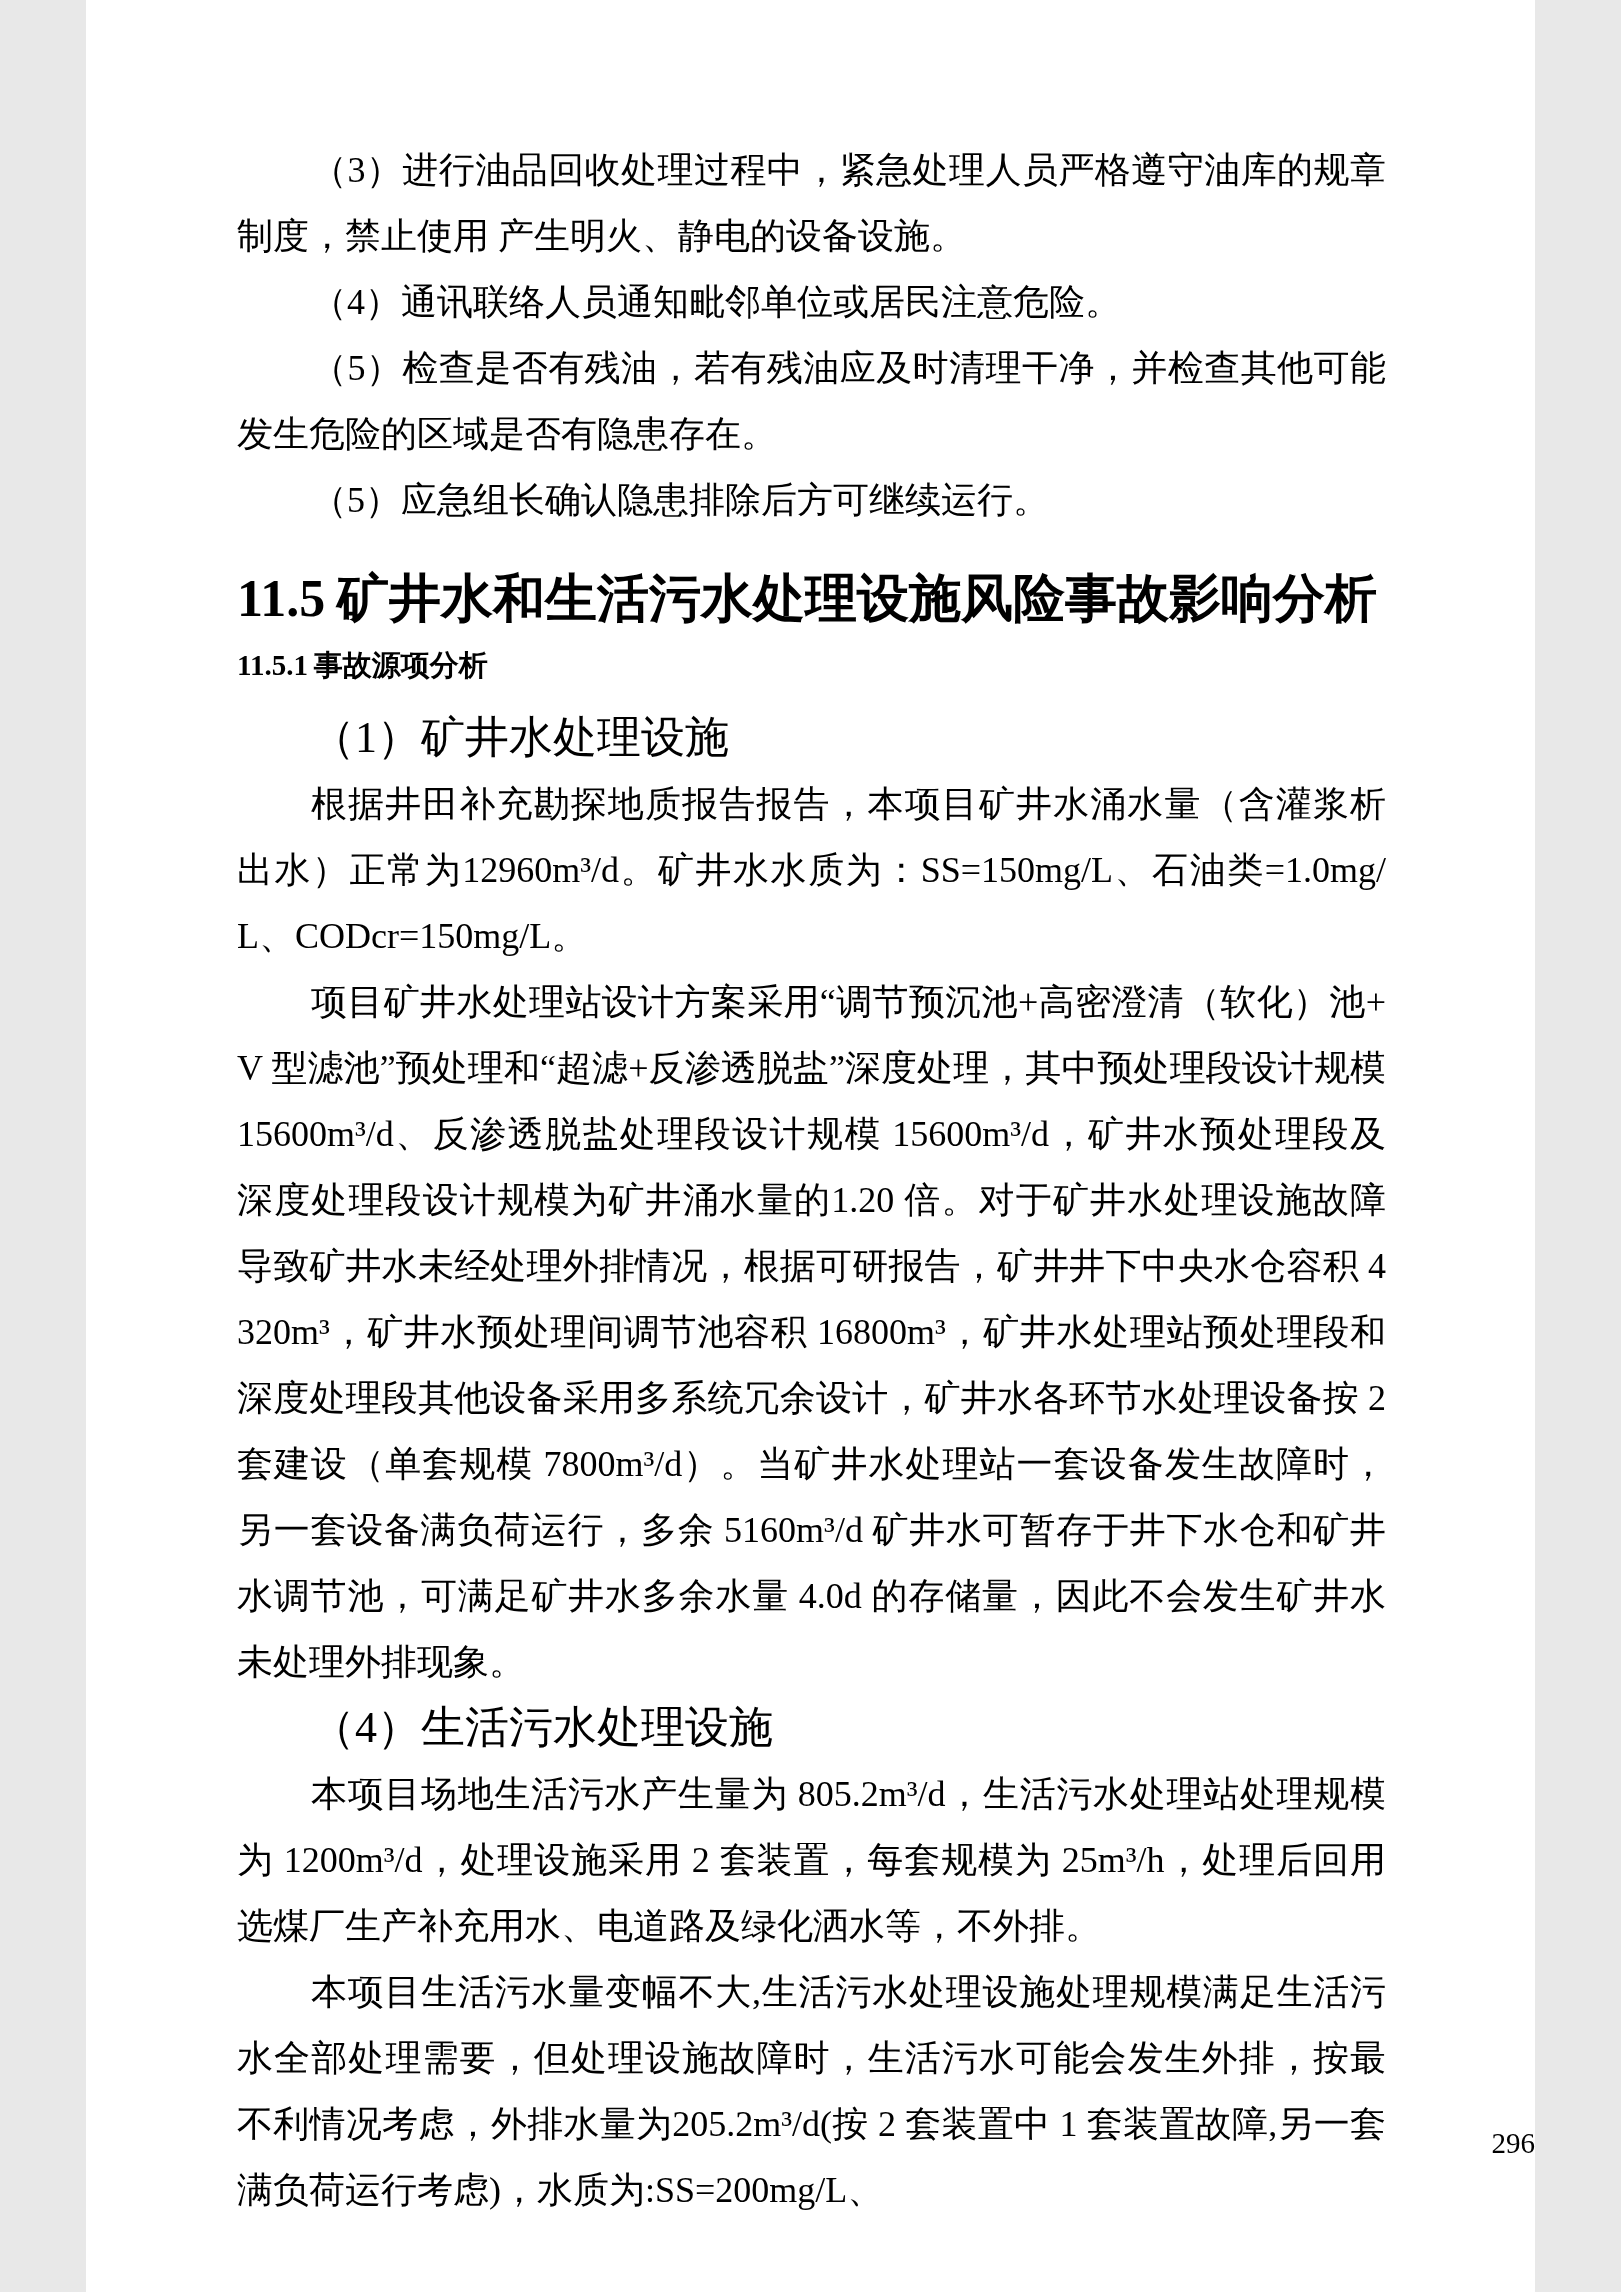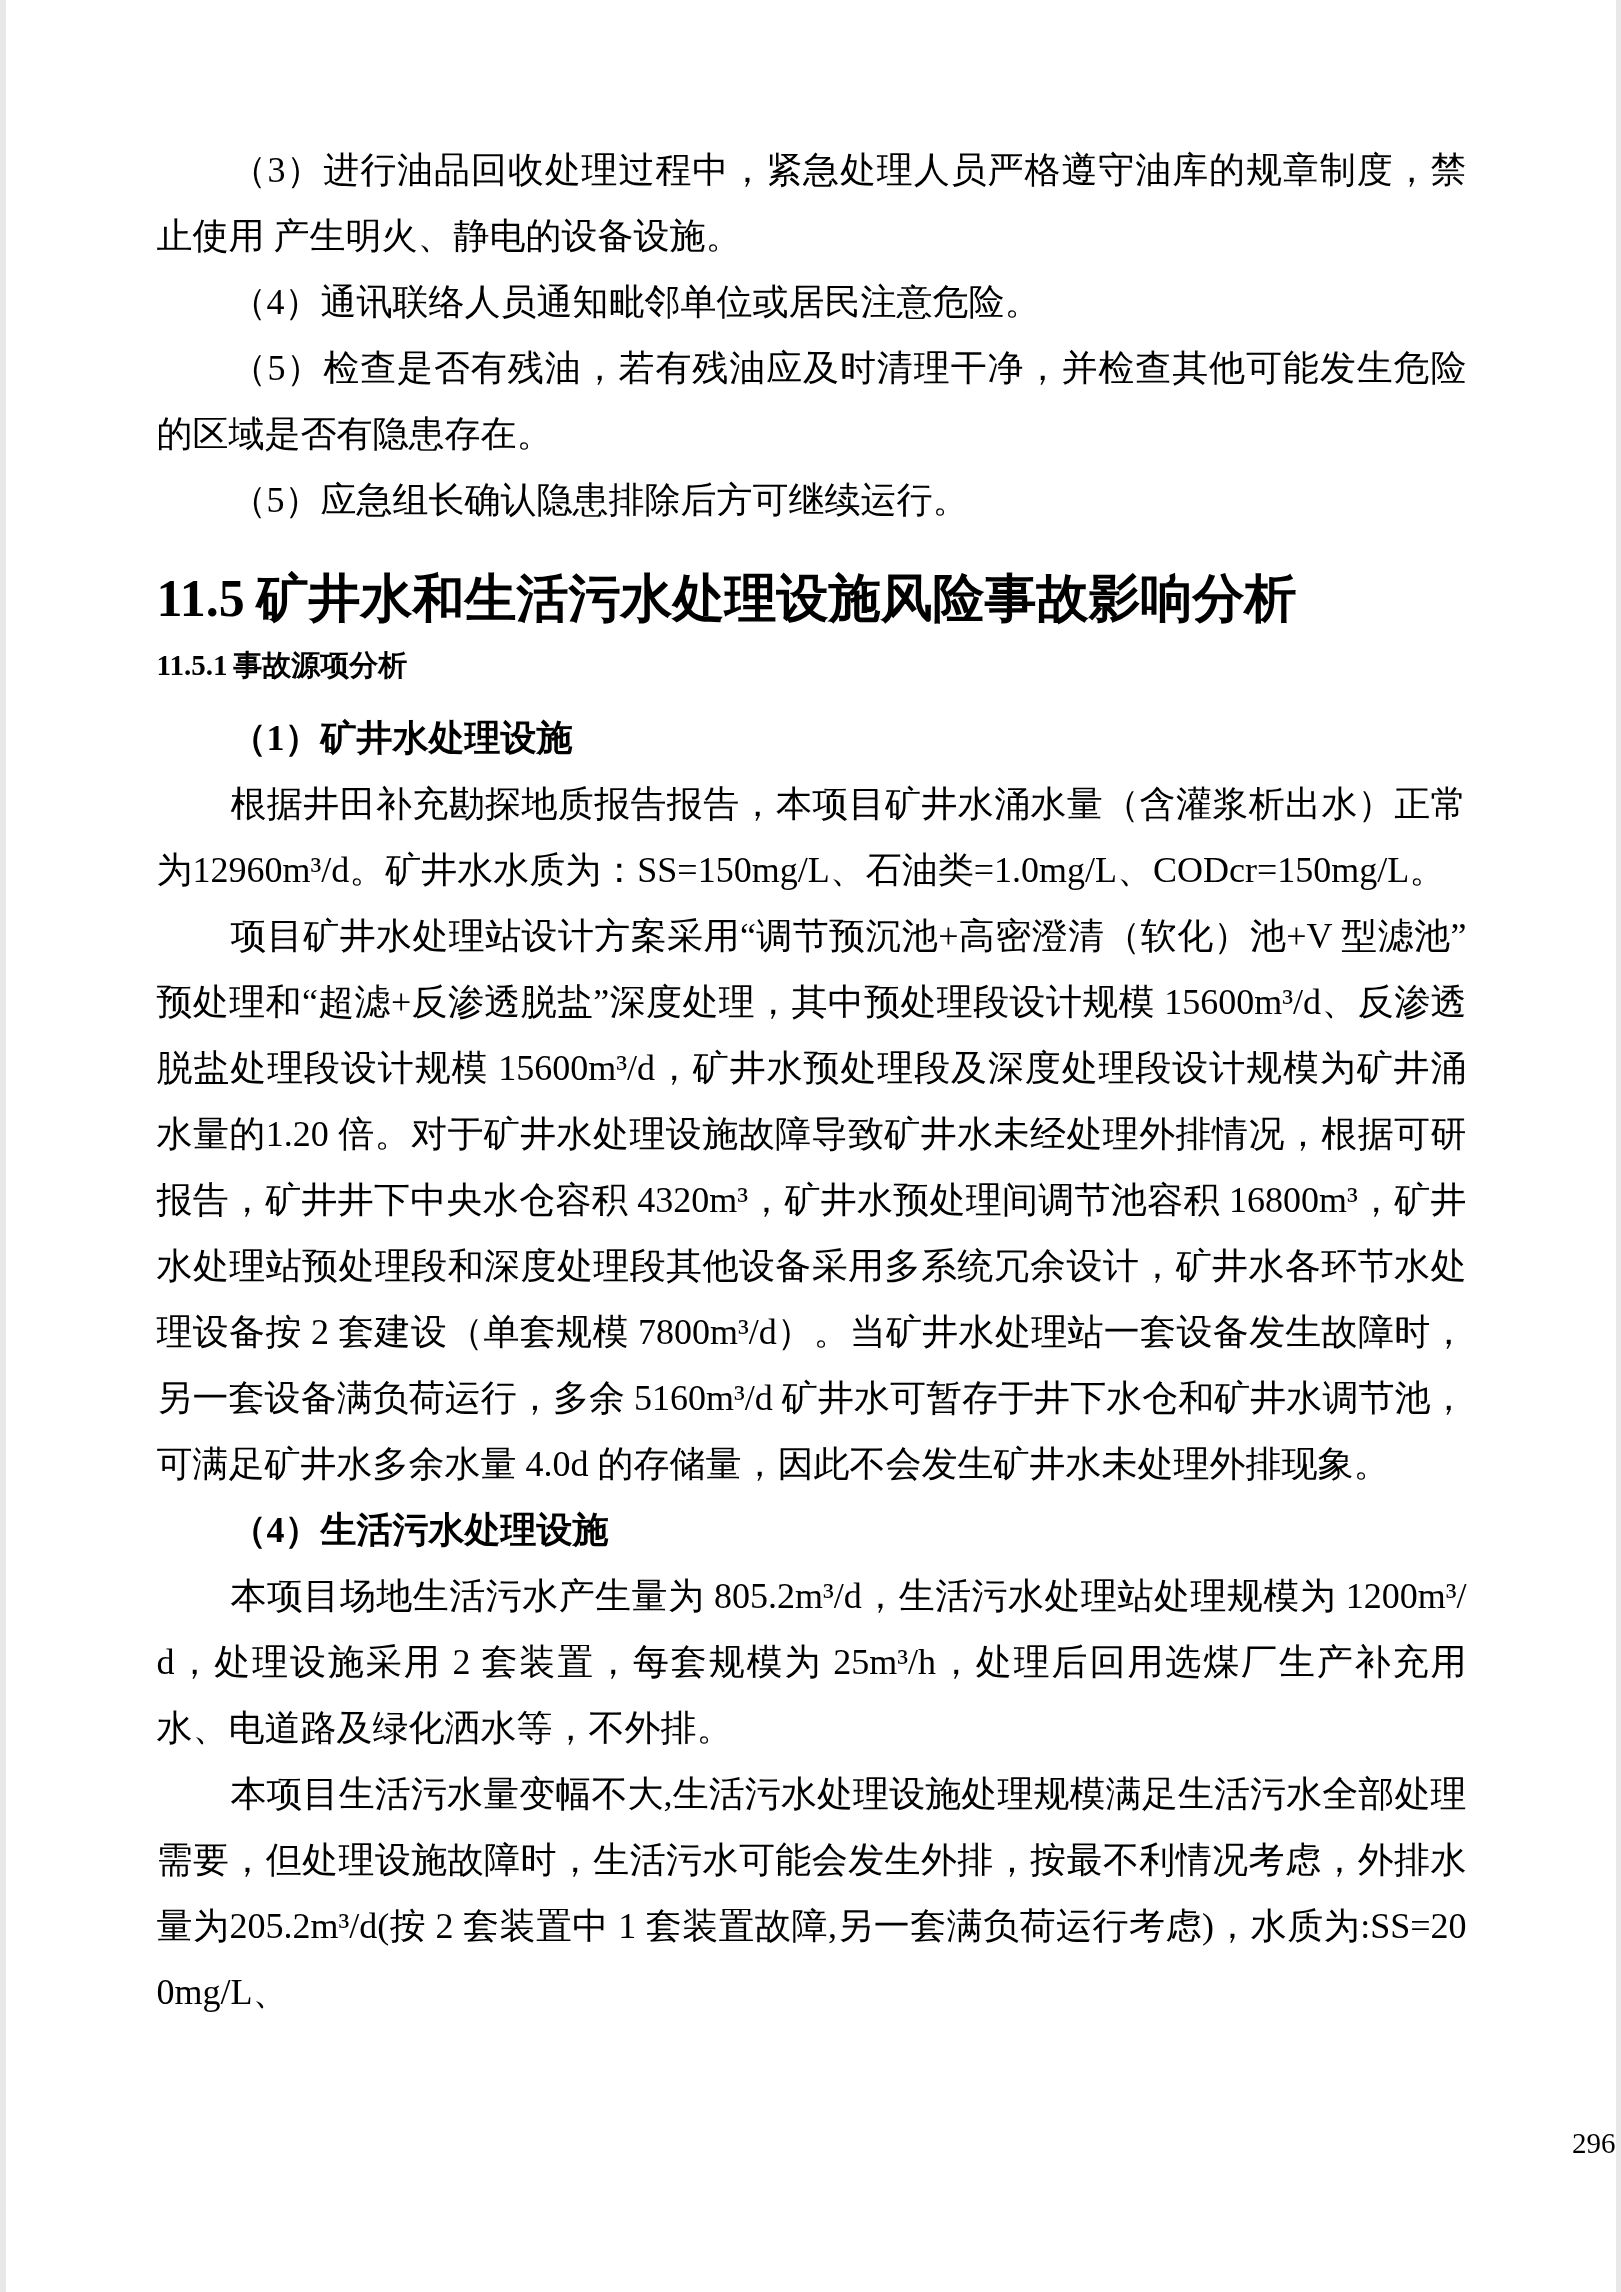--- a/index.html
+++ b/index.html
@@ -2,21 +2,21 @@
 <html lang="zh"><head>
 <meta charset="utf-8">
 <style>
   html, body {
     margin: 0;
     padding: 0;
     background: #e8e8e8;
   }
   .page {
     position: relative;
-    width: 1610px;
+    width: 1449px;
     height: 2293px;
     margin: 0 auto;
     background: #ffffff;
     color: #000000;
     font-family: "Liberation Serif", "DejaVu Serif", serif;
     overflow: hidden;
   }
   .content {
     position: absolute;
     left: 151px;
@@ -25,23 +25,23 @@
   }
   .body-para {
     font-size: 36px;
     line-height: 66px;
     text-align: justify;
     text-indent: 74px;
     margin: 0;
     word-break: break-all;
   }
   .sub-heading {
-    font-size: 36px;
+    font-size: 44px;
     line-height: 66px;
-    font-weight: bold;
+    font-weight: normal;
     text-indent: 74px;
     margin: 0;
   }
   .h-section {
     font-size: 52px;
     line-height: 1.25;
     font-weight: bold;
     margin: 33px 0 15.7px 0;
   }
   .h-section .h-num { margin-right: 11.8px; }

